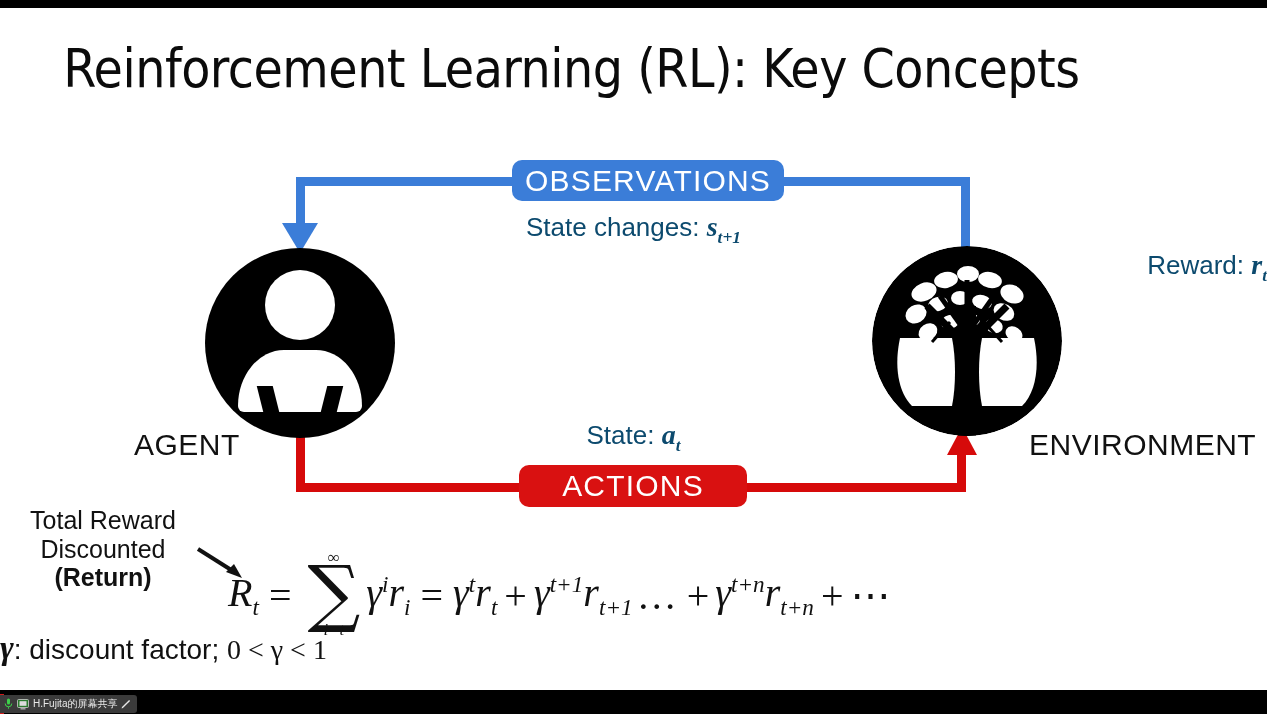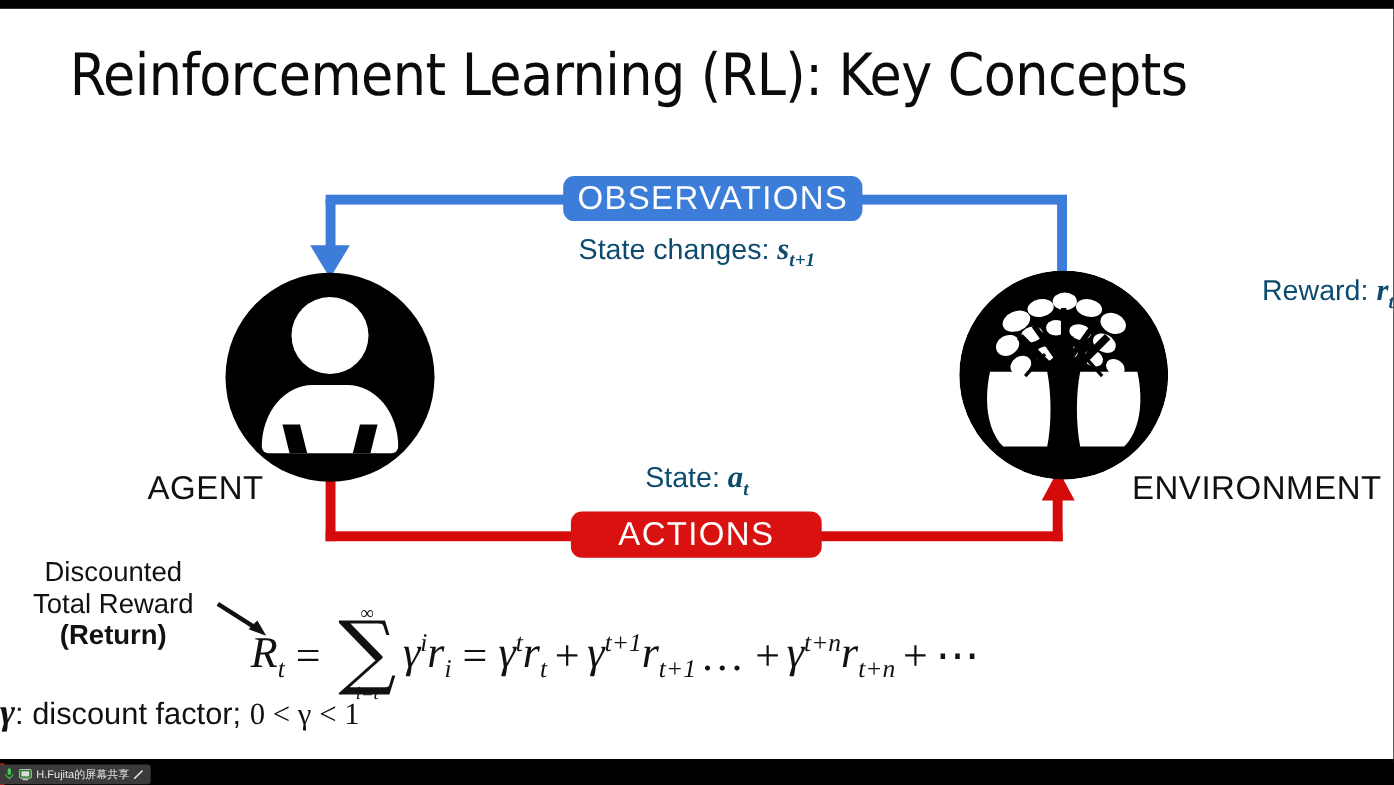--- a/index.html
+++ b/index.html
@@ -347,22 +347,22 @@
     </div>
 
     <div class="plain" id="action-line">
       <span>State:</span>
       <span class="mi"><span>a</span><sub>t</sub></span>
     </div>
 
     <div class="pill" id="act-pill">ACTIONS</div>
 
     <div id="disc-block">
+      <div>Total Reward</div>
       <div>Discounted</div>
-      <div>Total Reward</div>
       <div class="bold">(Return)</div>
     </div>
 
     <svg id="disc-arrow" viewBox="0 0 52 36">
       <line x1="2" y1="3" x2="40" y2="27" stroke="#111" stroke-width="4"></line>
       <polygon points="46,32 30,26 38,18" fill="#111"></polygon>
     </svg>
 
     <div id="formula">
       <span class="it"><span>R</span><sub>t</sub></span>

